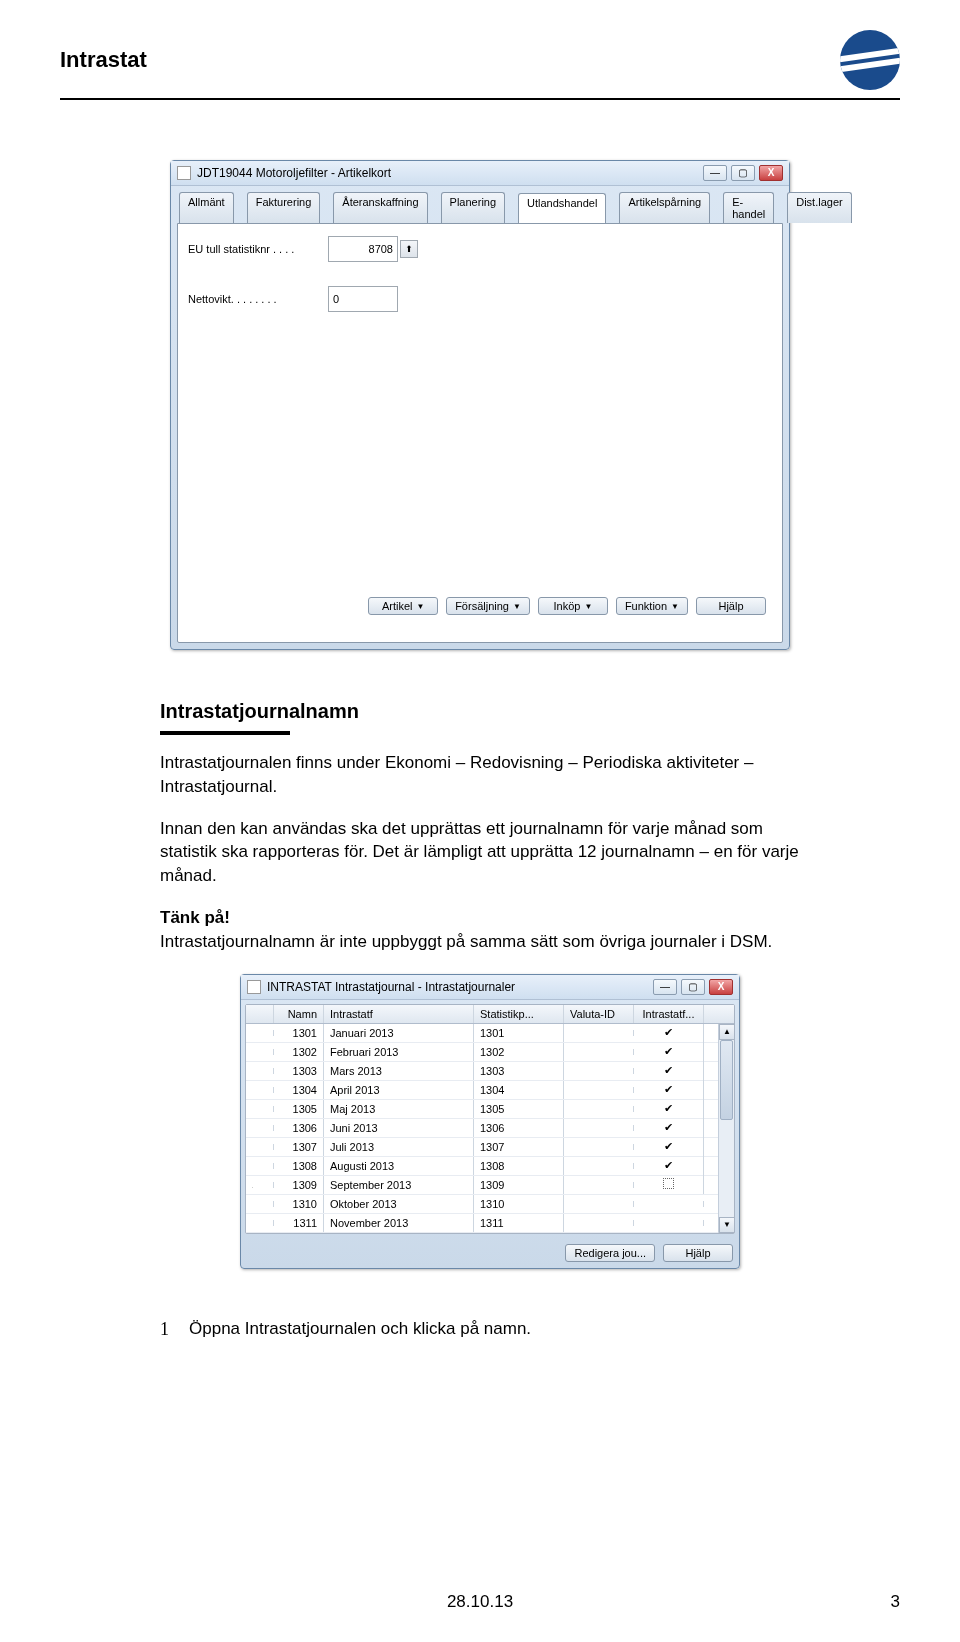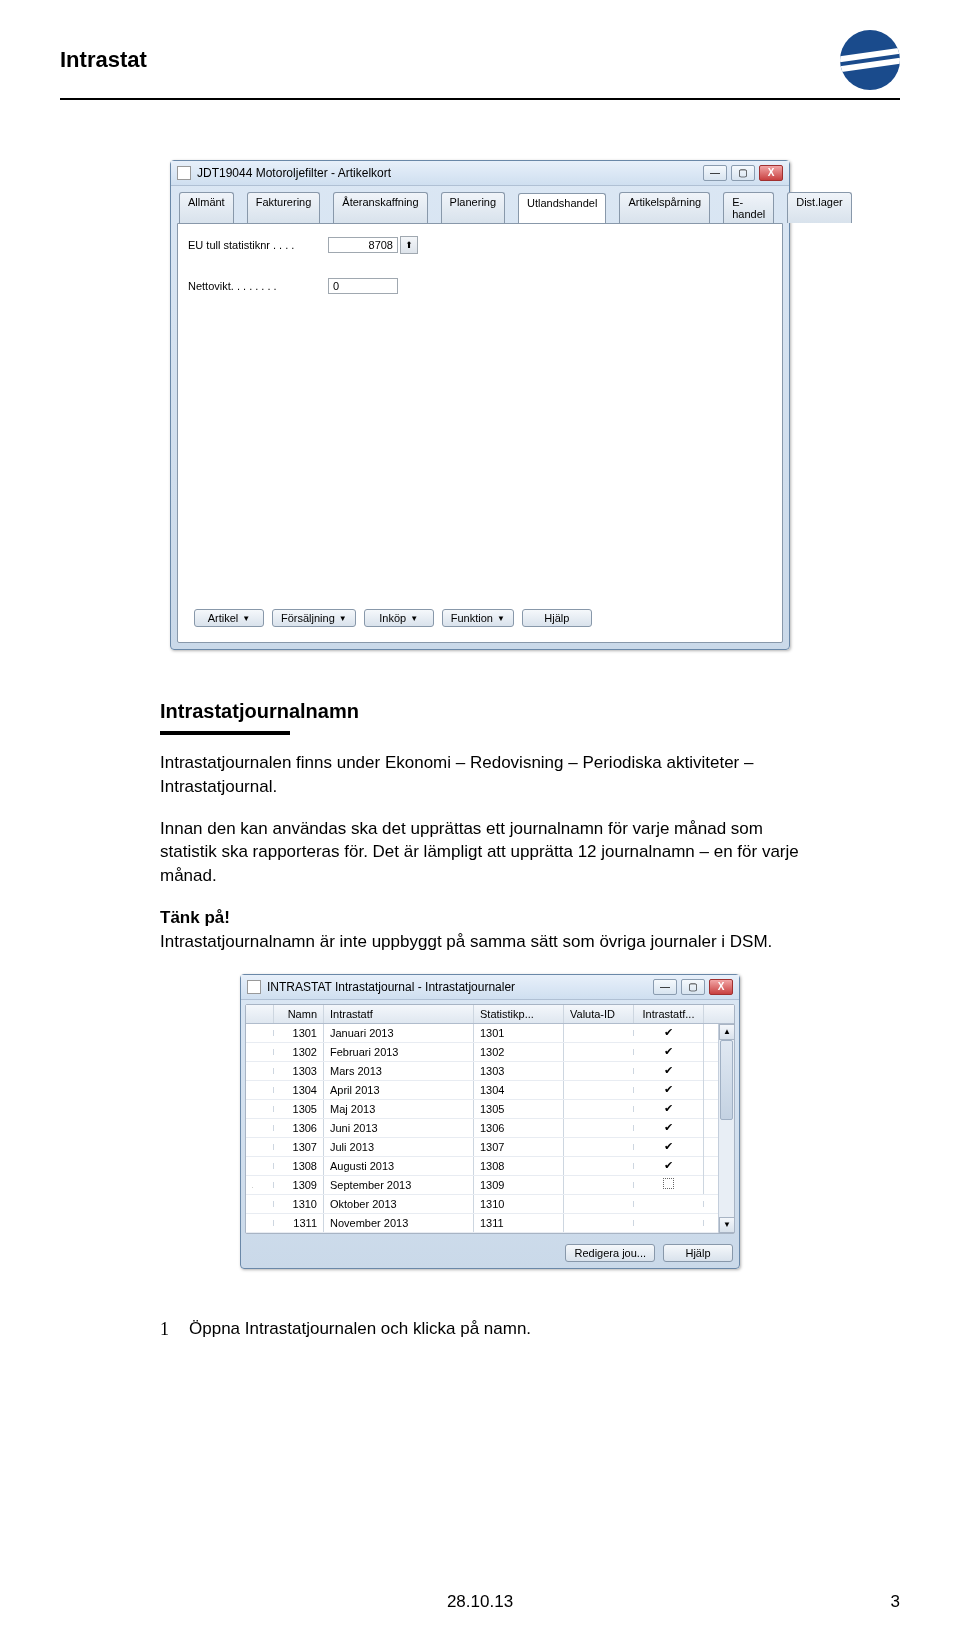--- a/index.html
+++ b/index.html
@@ -112,40 +112,41 @@
   }
   .form-row {
     display: flex;
     align-items: center;
     font-size: 11px;
     margin-bottom: 4px;
   }
   .form-label { width: 140px; }
   .form-input {
     border: 1px solid #a0a8b0;
-    height: 16px;
+    height: 26px;
     font-size: 11px;
     padding: 0 4px;
     text-align: right;
     width: 70px;
   }
   .lookup-btn {
     width: 18px; height: 18px;
     border: 1px solid #a0a8b0;
     background: linear-gradient(to bottom, #f4f6f9, #dde3ea);
     margin-left: 2px;
     font-size: 9px;
     display: flex; align-items: center; justify-content: center;
   }
   .win-footer {
     display: flex;
+    justify-content: flex-end;
     gap: 8px;
     padding: 6px 10px;
     position: absolute;
-    bottom: 9px; right: 6px; left: 6px;
+    bottom: 21px; right: 6px; left: 6px;
   }
   .win-btn {
     border: 1px solid #8898aa;
     border-radius: 3px;
     background: linear-gradient(to bottom, #f5f8fb, #d9e2ec);
     padding: 2px 8px;
     font-size: 11px;
     min-width: 70px;
     display: flex; align-items: center; justify-content: center;
     gap: 4px;

